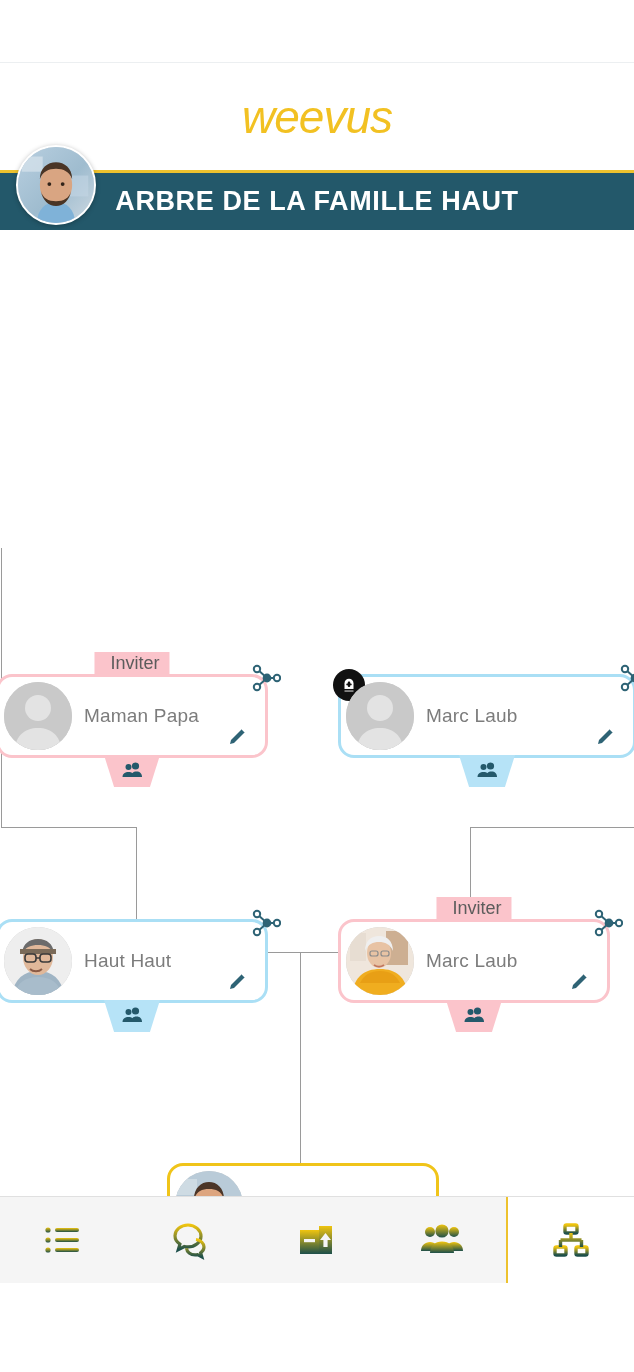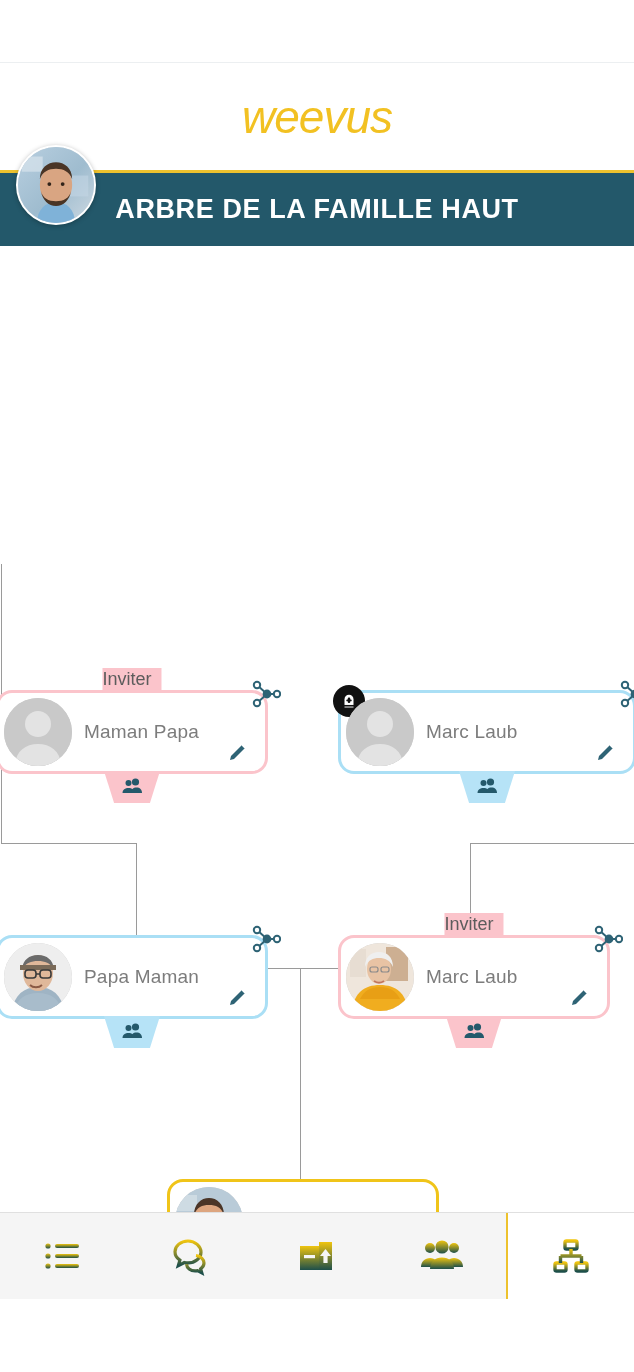--- a/index.html
+++ b/index.html
@@ -26,21 +26,21 @@
     box-shadow: 0 1px 5px rgba(0,0,0,.28);
     overflow: hidden;
     background: #c8d4dd;
   }
   .logo { font-size: 46px; font-weight: 500; letter-spacing: -1px; line-height: 1; font-style: italic; }
   .logo .y { color: #f2c122; }
   .logo .t { color: #23586a; }
 
   
   .titlebar {
-    height: 76px; background: #23586a;
+    height: 60px; background: #23586a;
     border-top: 3px solid #edc22e;
     display: flex; align-items: center; justify-content: center;
   }
   .titlebar h1 {
     color: #ffffff; font-size: 27px; font-weight: bold;
     letter-spacing: .6px;
   }
 
   
   .canvas {
@@ -88,21 +88,21 @@
   .dead-badge {
     position: absolute; left: -8px; top: -8px;
     width: 32px; height: 32px; border-radius: 50%;
     background: #111111;
     display: flex; align-items: center; justify-content: center;
   }
   .invite-tag {
     position: absolute; top: -25px; left: 50%;
     transform: translateX(-50%);
     background: #fbc4cb; color: #5c5c5c;
-    font-size: 18px; padding: 1px 10px 3px 0;
+    font-size: 18px; padding: 1px 10px 3px 16px;
     white-space: nowrap;
   }
   .fam-tab {
     position: absolute; left: 50%; transform: translateX(-50%);
     bottom: -32px;
     width: 56px; height: 32px;
     display: flex; align-items: center; justify-content: center;
   }
   .fam-tab .trap {
     position: absolute; inset: 0;
@@ -277,21 +277,21 @@
           <path d="M10 68c3-12 11-18 24-18s21 6 24 18z" fill="#a8bccb"></path>
           <ellipse cx="34" cy="30" rx="15" ry="18" fill="#e0b89a"></ellipse>
           <path d="M18 26c1-9 7-14 16-14s15 5 16 14c-4-6-9-8-16-8s-12 2-16 8z" fill="#6b6b6b"></path>
           <path d="M16 22h36v5H16z" fill="#7a6a58"></path>
           <rect x="21" y="27" width="11" height="8" rx="3" fill="none" stroke="#3a3a3a" stroke-width="1.6"></rect>
           <rect x="36" y="27" width="11" height="8" rx="3" fill="none" stroke="#3a3a3a" stroke-width="1.6"></rect>
           <path d="M32 31h4" stroke="#3a3a3a" stroke-width="1.6"></path>
           <path d="M26 42c3 3 9 3 12 0" stroke="#8a5a45" stroke-width="1.8" fill="none"></path>
         </svg>
       </div>
-      <div class="pname">Papa Maman</div>
+      <div class="pname">Haut Haut</div>
       <svg class="share-icon" viewBox="0 0 32 30">
         <g stroke="#2e6375" stroke-width="2" fill="none">
           <path d="M8 6 L18 15 L8 24 M18 15 L28 15"></path>
           <circle cx="8" cy="6" r="3.2" fill="#ffffff"></circle>
           <circle cx="8" cy="24" r="3.2" fill="#ffffff"></circle>
           <circle cx="28" cy="15" r="3.2" fill="#ffffff"></circle>
           <circle cx="18" cy="15" r="3.4" fill="#2e6375"></circle>
         </g>
       </svg>
       <svg class="pencil" viewBox="0 0 22 22">

